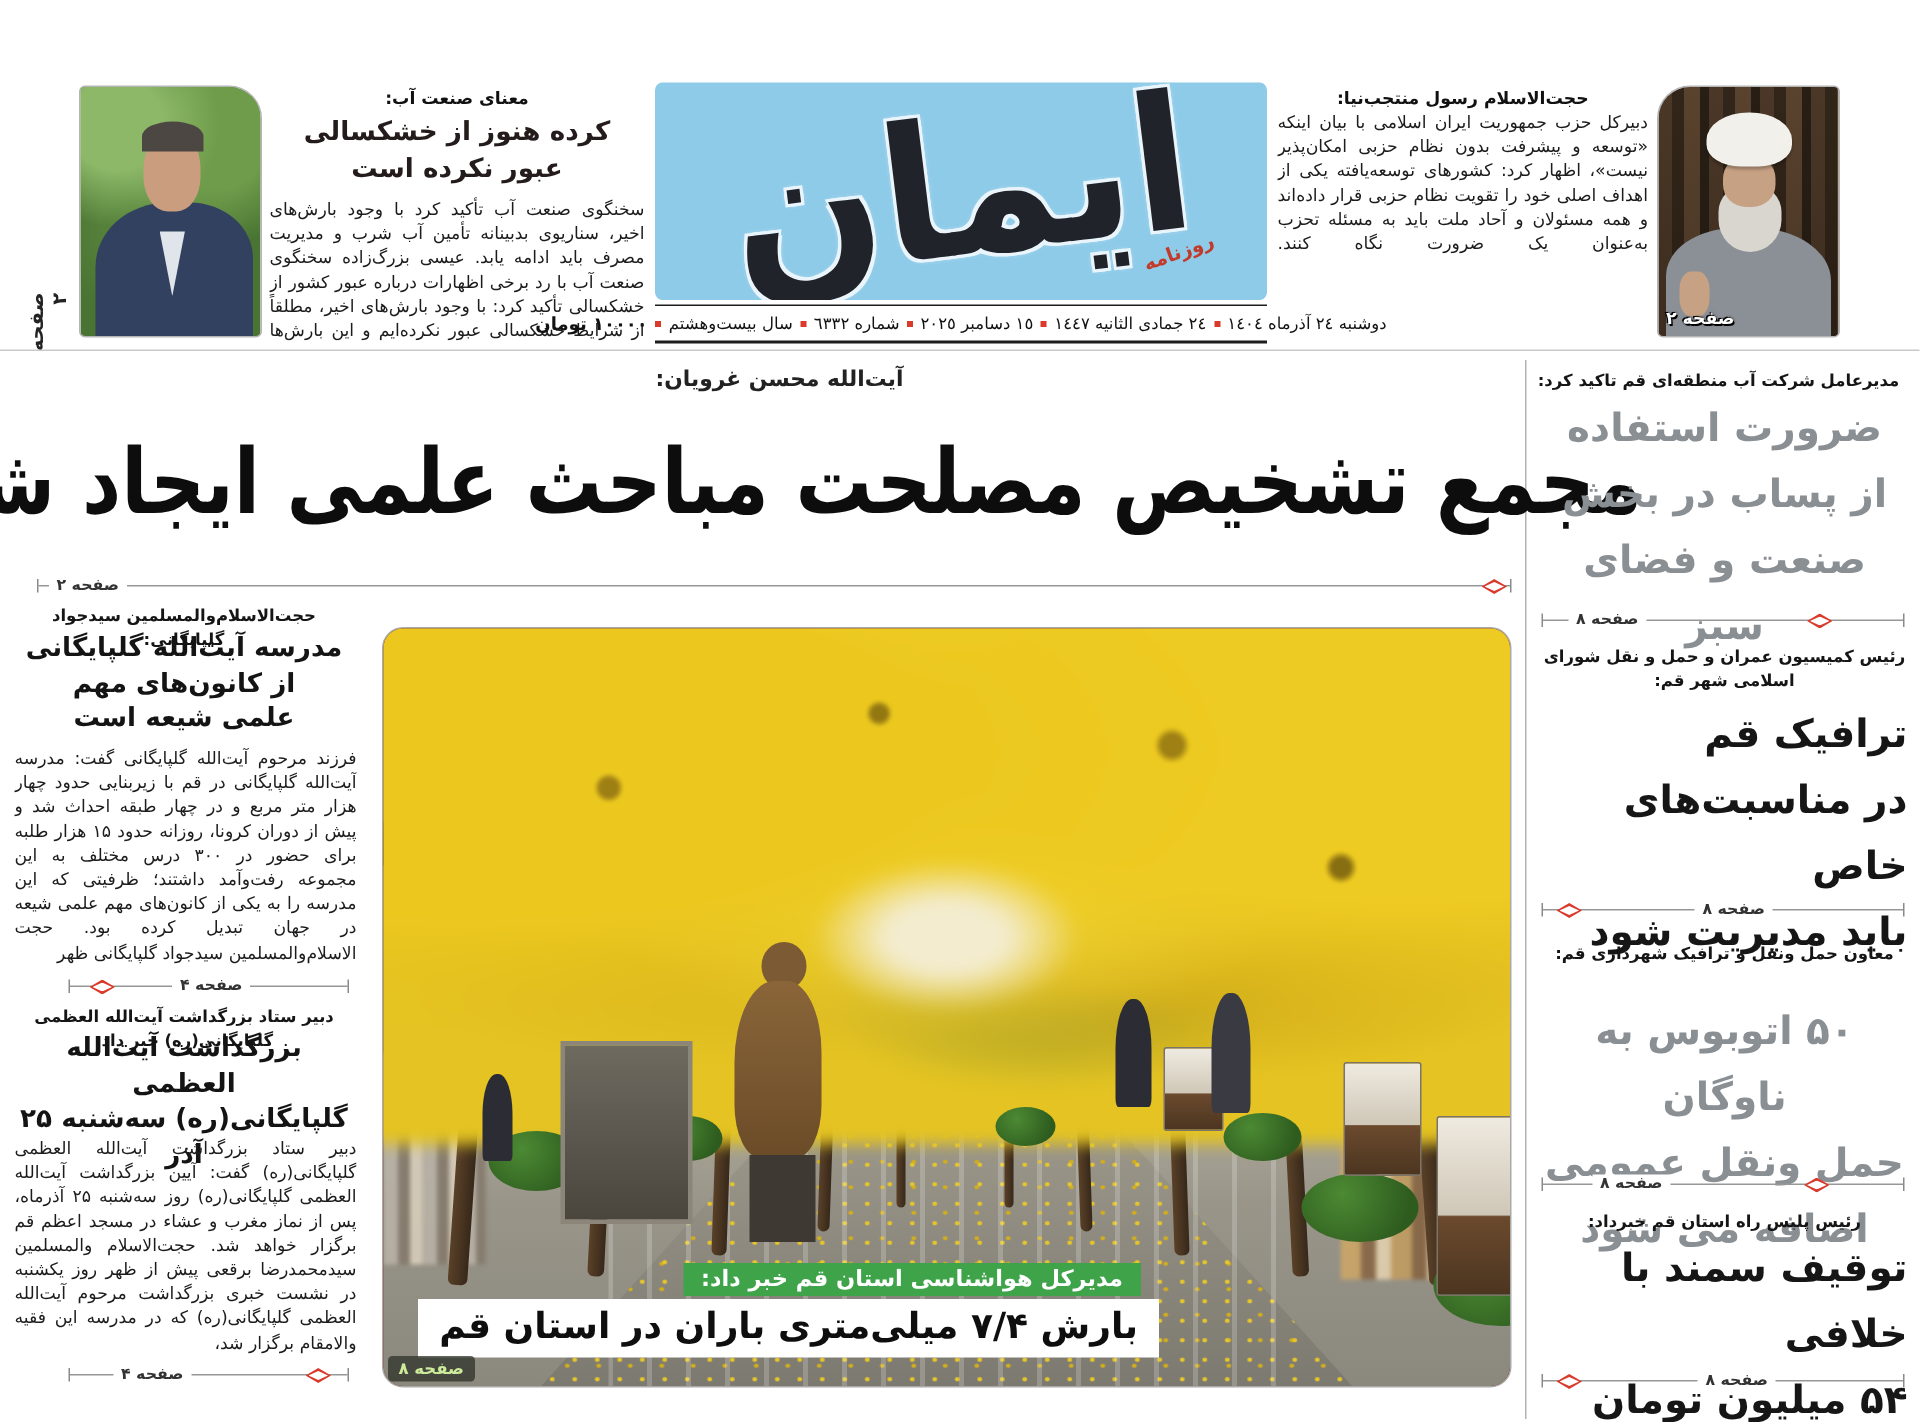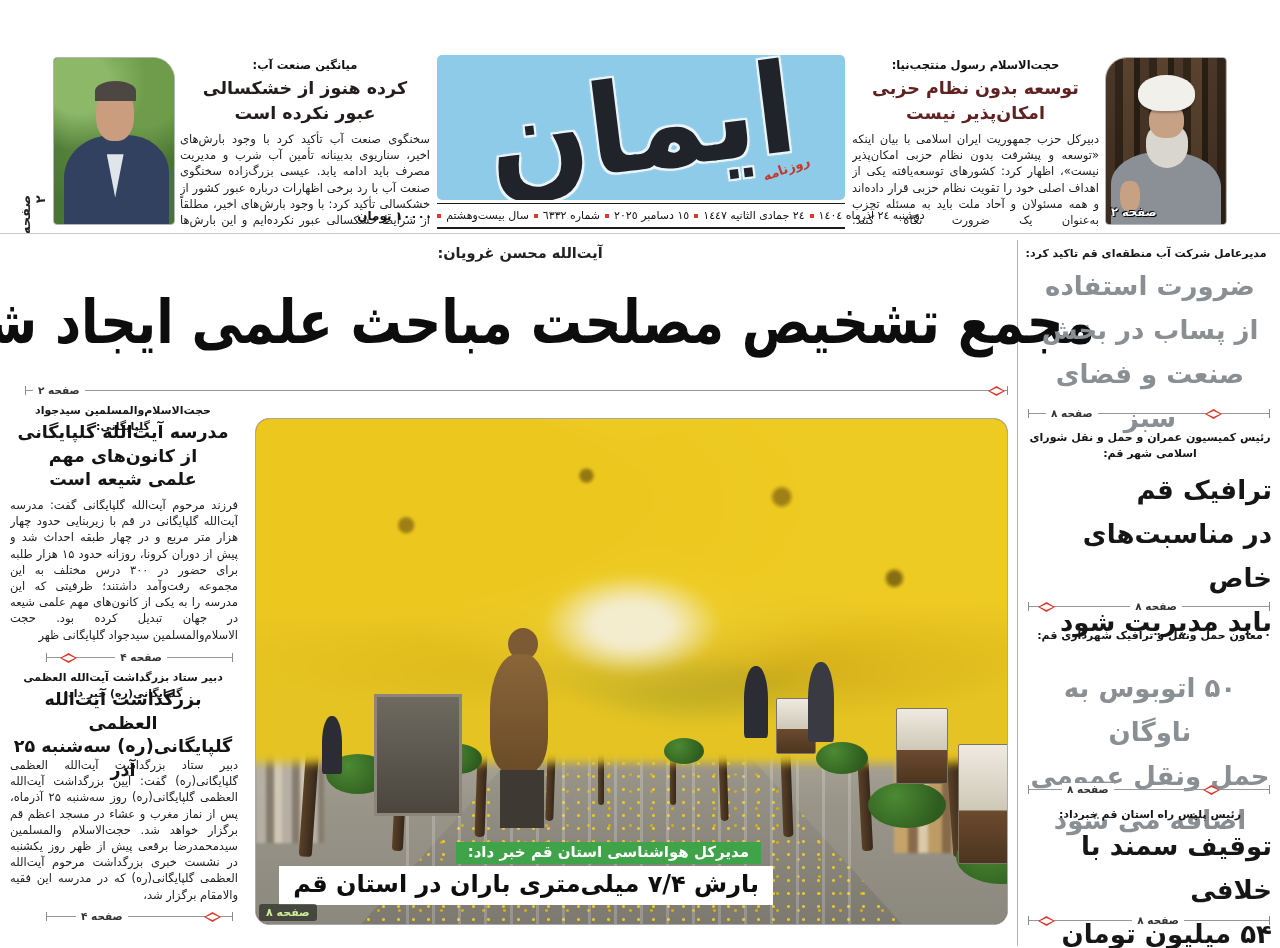--- a/index.html
+++ b/index.html
@@ -145,21 +145,21 @@
   <section class="tl-article">
     <div class="news-photo tl-photo">
       <div class="foliage"></div>
       <div class="suit"></div>
       <div class="shirt"></div>
       <div class="head"></div>
       <div class="hair"></div>
     </div>
     <span class="vbadge">صفحه ۲</span>
     <div class="top-text">
-      <div class="kicker">میانگین صنعت آب:</div>
+      <div class="kicker">معنای صنعت آب:</div>
       <div class="top-title pre">کرده هنوز از خشکسالی
 عبور نکرده است</div>
       <div class="body-text top-body">سخنگوی صنعت آب تأکید کرد با وجود بارش‌های اخیر، سناریوی بدبینانه تأمین آب شرب و مدیریت مصرف باید ادامه یابد. عیسی بزرگ‌زاده سخنگوی صنعت آب با رد برخی اظهارات درباره عبور کشور از خشکسالی تأکید کرد: با وجود بارش‌های اخیر، مطلقاً از شرایط خشکسالی عبور نکرده‌ایم و این بارش‌ها به‌هیچ‌وجه به معنای پایان تنش آبی کشور نیست. وی با اشاره به وضعیت بارش‌ها تا ۳۱ آذر گفت: میانگین بارش دریافتی</div>
     </div>
   </section>
 
   <section class="masthead">
     <div class="blue-box">
       <div class="logo-word">ایمان</div>
       <div class="paper-label">روزنامه</div>
@@ -184,22 +184,20 @@
       <div class="shelf"></div>
       <div class="robe"></div>
       <div class="hand"></div>
       <div class="beard"></div>
       <div class="face"></div>
       <div class="turban"></div>
       <span class="photo-badge-sm">صفحه ۲</span>
     </div>
     <div class="top-text">
       <div class="kicker">حجت‌الاسلام رسول منتجب‌نیا:</div>
-      <div class="top-title pre">توسعه بدون نظام حزبی
-امکان‌پذیر نیست</div>
       <div class="body-text top-body">دبیرکل حزب جمهوریت ایران اسلامی با بیان اینکه «توسعه و پیشرفت بدون نظام حزبی امکان‌پذیر نیست»، اظهار کرد: کشورهای توسعه‌یافته یکی از اهداف اصلی خود را تقویت نظام حزبی قرار داده‌اند و همه مسئولان و آحاد ملت باید به مسئله تحزب به‌عنوان یک ضرورت نگاه کنند. حجت‌الاسلام‌والمسلمین رسول منتجب‌نیا در جلسه افتتاح دفتر حزب جمهوریت ایران اسلامی در شهرستان اسلامشهر با اشاره به سیره و شخصیت</div>
     </div>
   </section>
 
   <div class="rule-h"></div>
   <div class="rule-v"></div>
 
   <div class="lead-kicker">آیت‌الله محسن غرویان:</div>
   <h1 class="lead-headline">مجمع تشخیص مصلحت مباحث علمی ایجاد شود</h1>
   <div class="divider" style="left:25px; width:983px; top:384px;">

